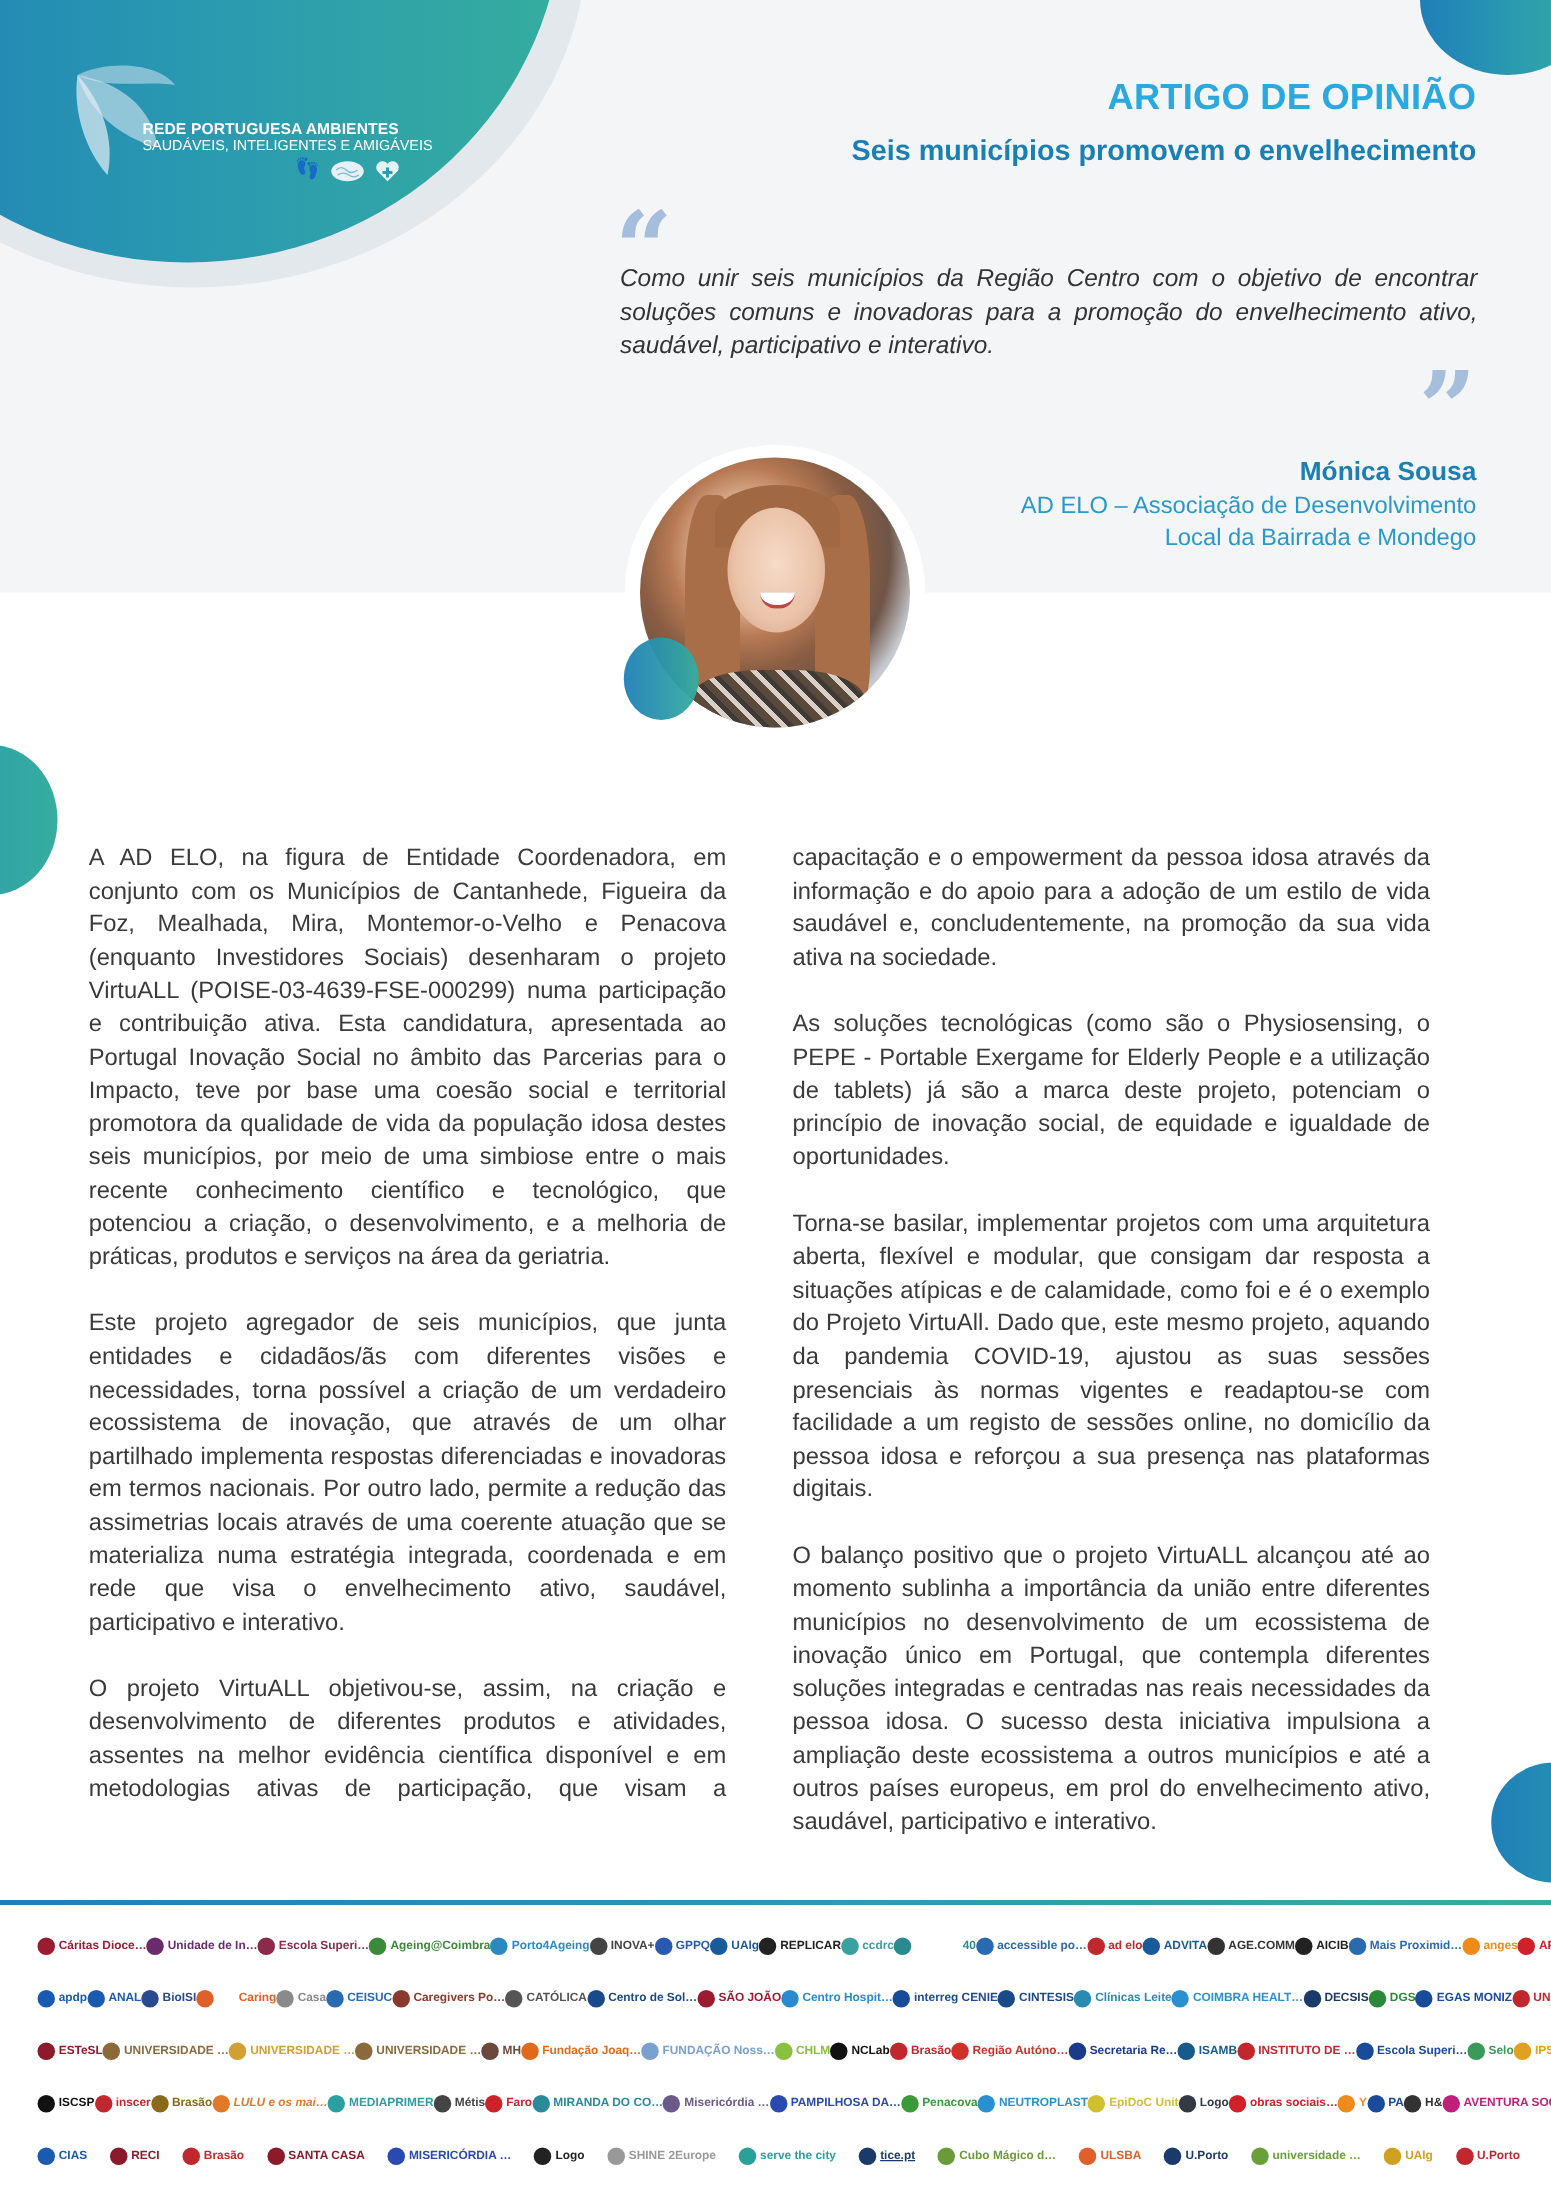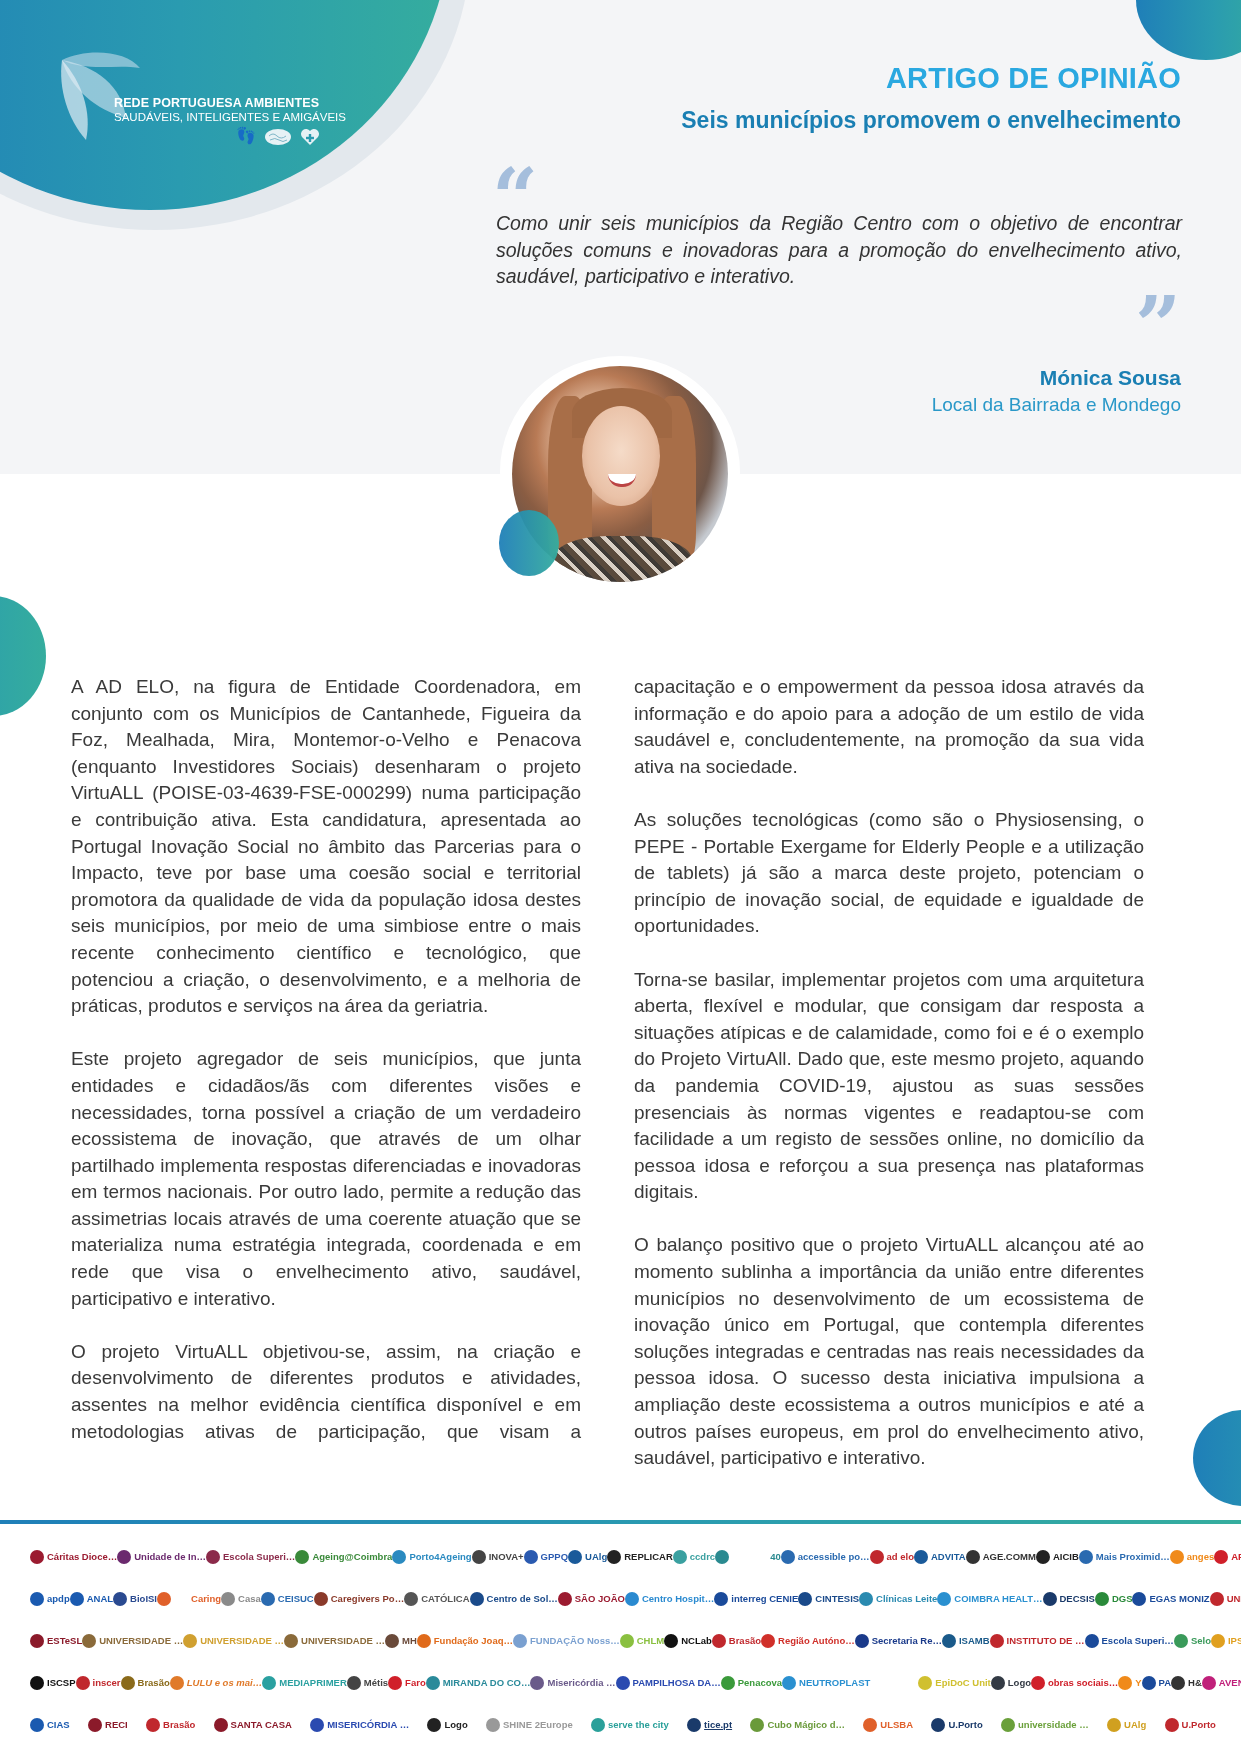--- a/index.html
+++ b/index.html
@@ -169,20 +169,21 @@
 <div class="headline">
   <div>Seis municípios promovem o envelhecimento</div>
 </div>
 
 <div class="quote-open">“</div>
 <div class="lead-quote">Como unir seis municípios da Região Centro com o objetivo de encontrar soluções comuns e inovadoras para a promoção do envelhecimento ativo, saudável, participativo e interativo.</div>
 <div class="quote-close">”</div>
 
 <div class="author-name">Mónica Sousa</div>
 <div class="author-org">
+  <div>AD ELO – Associação de Desenvolvimento</div>
   <div>Local da Bairrada e Mondego</div>
 </div>
 
 <div class="photo-frame"></div>
 <div class="photo">
   <div class="photo-hair-l"></div>
   <div class="photo-hair-r"></div>
   <div class="photo-blouse"></div>
   <div class="photo-hair-top"></div>
   <div class="photo-face"></div>
@@ -479,21 +480,21 @@
         <span>PAMPILHOSA DA…</span>
       </div>
       <div class="lg" style="color: rgb(58, 154, 58);">
         <span class="mk" style="background: rgb(58, 154, 58);"></span>
         <span>Penacova</span>
       </div>
       <div class="lg" style="color: rgb(42, 144, 208);">
         <span class="mk" style="background: rgb(42, 144, 208);"></span>
         <span>NEUTROPLAST</span>
       </div>
-      <div class="lg" style="color: rgb(208, 192, 48); margin-left: 48px;">
+      <div class="lg" style="color: rgb(208, 192, 48);">
         <span class="mk" style="background: rgb(208, 192, 48);"></span>
         <span>EpiDoC Unit</span>
       </div>
       <div class="lg" style="color: rgb(51, 58, 68);">
         <span class="mk" style="background: rgb(51, 58, 68);"></span>
         <span>Logo</span>
       </div>
       <div class="lg" style="color: rgb(208, 32, 42);">
         <span class="mk" style="background: rgb(208, 32, 42);"></span>
         <span>obras sociais…</span>

